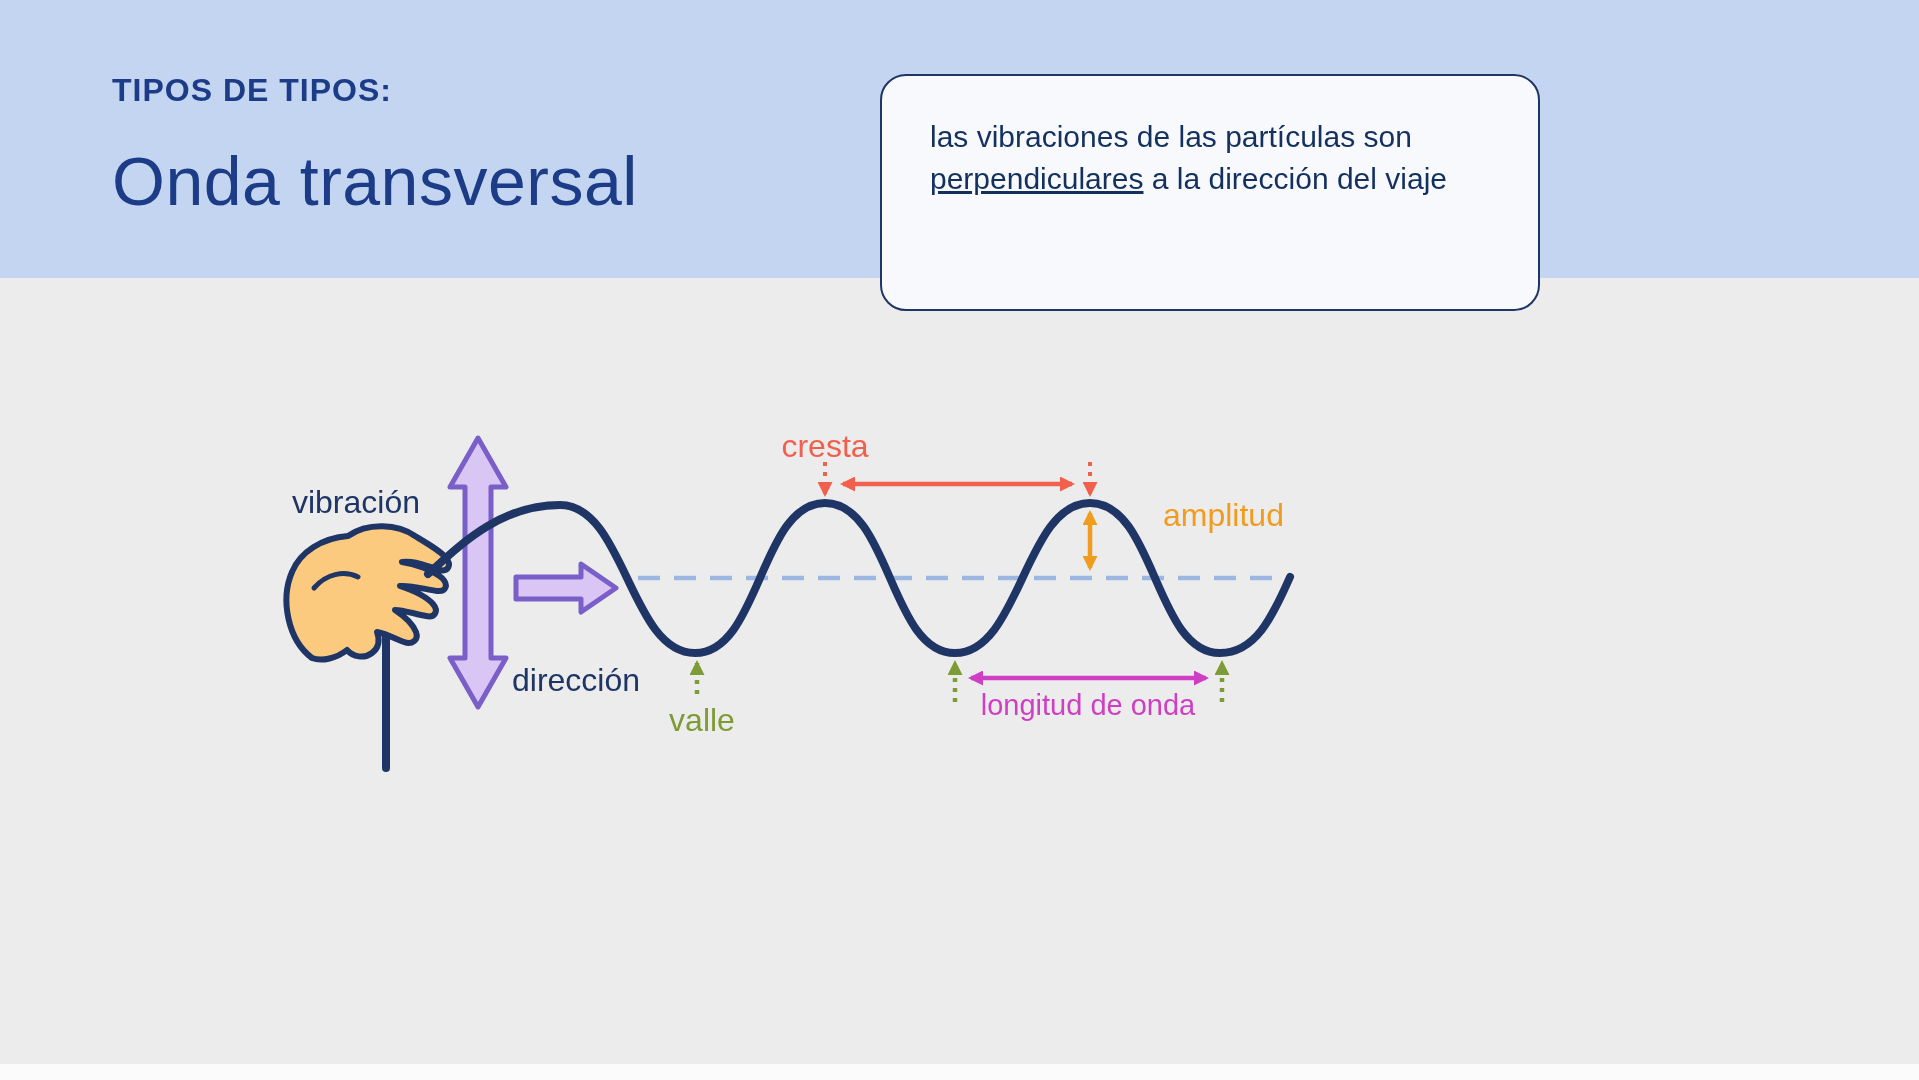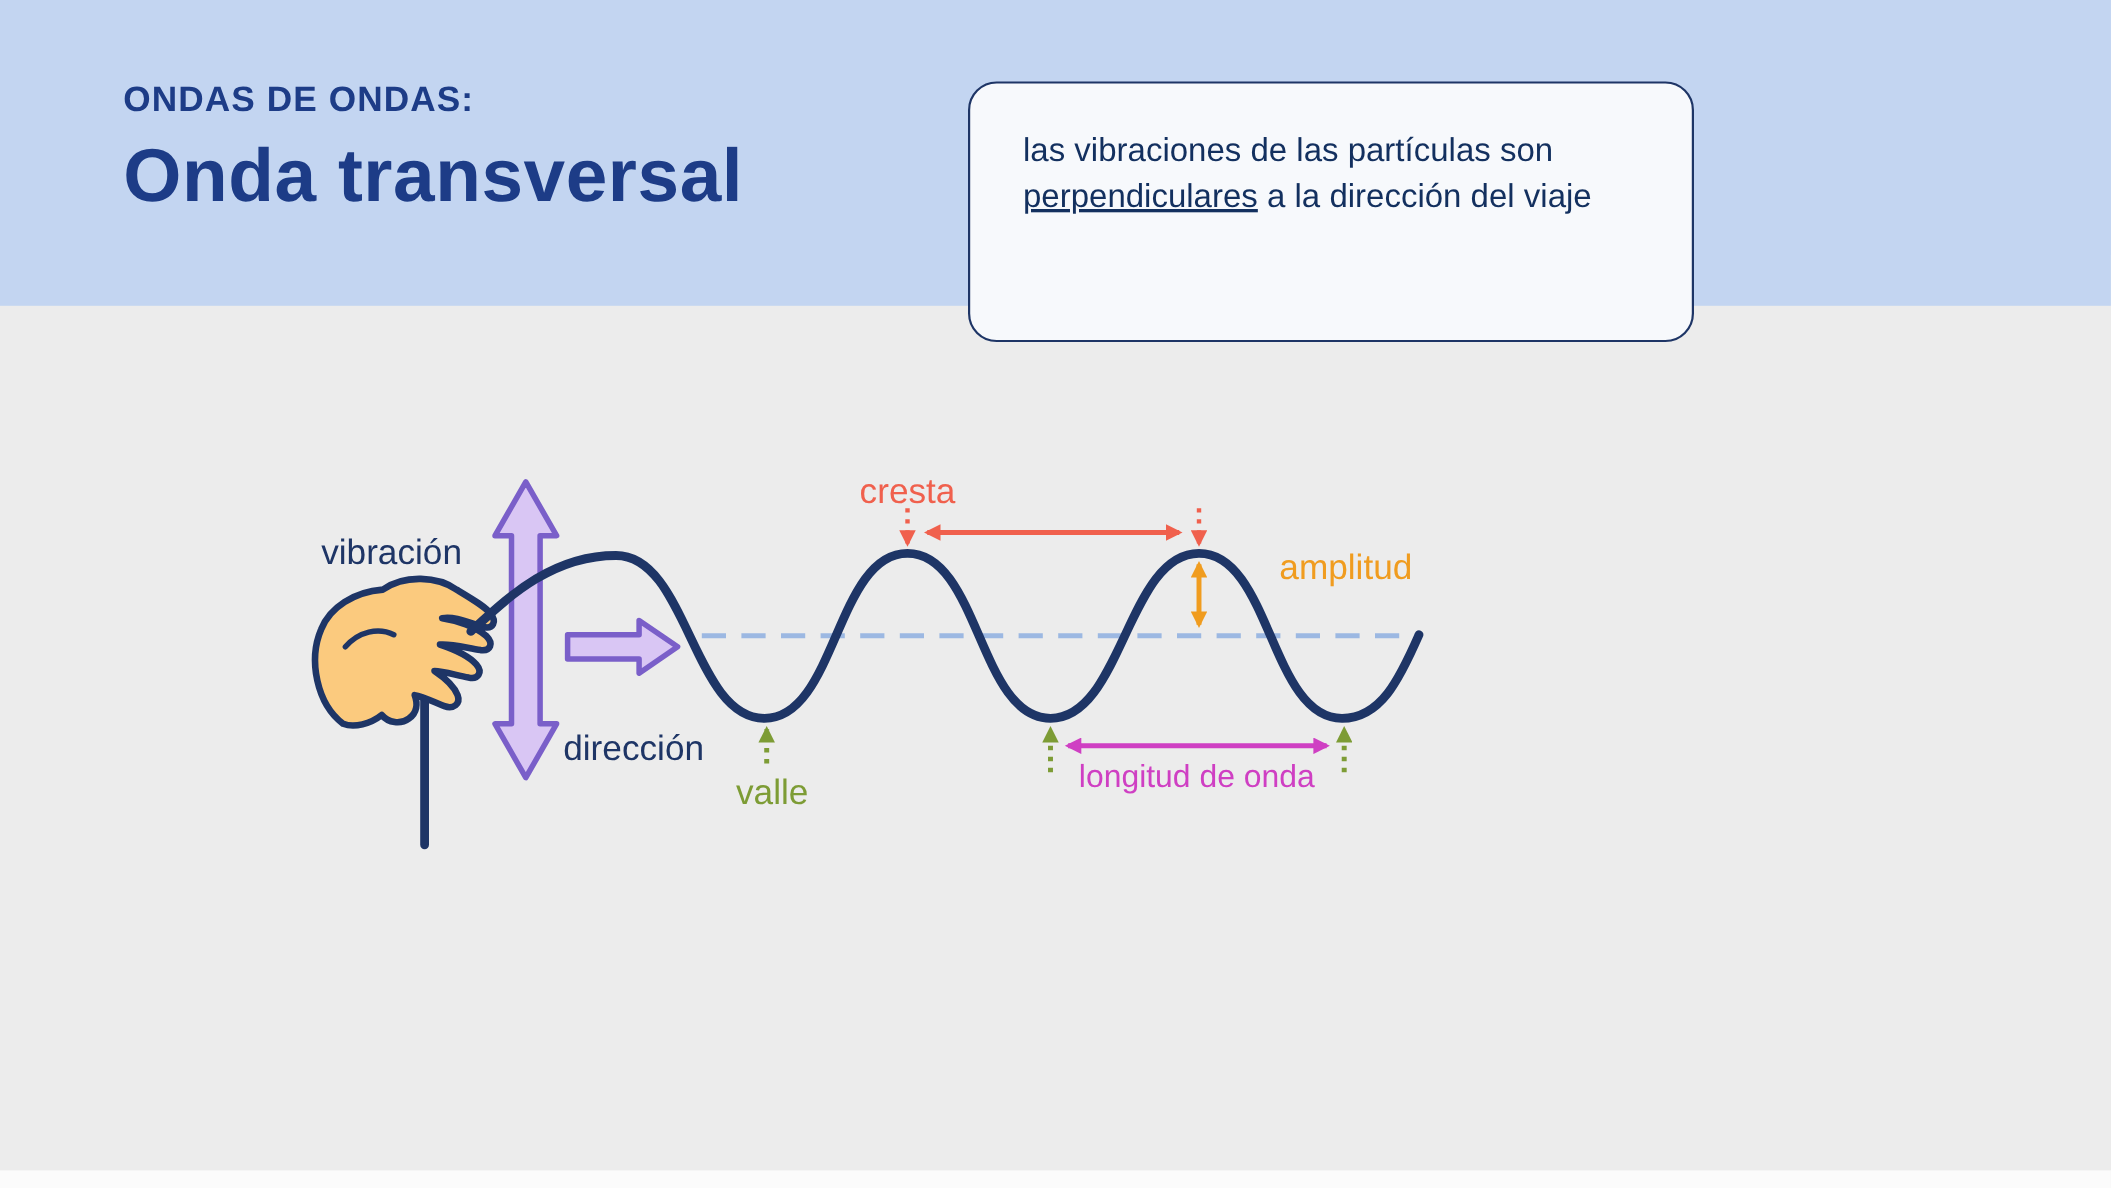--- a/index.html
+++ b/index.html
@@ -3,21 +3,21 @@
 <meta charset="utf-8">
 <style>
   * { box-sizing: border-box; }
   body { margin: 0; font-family: "Liberation Sans", sans-serif; background: #ececec; }
   .stage { position: relative; width: 1919px; height: 1080px; background: #ececec; overflow: hidden; }
 
   .header-band { position: absolute; top: 0; left: 0; width: 1919px; height: 278px; background: #c3d5f1; }
 
   .titles { position: absolute; left: 112px; top: 72px; color: #1d3c87; }
   .kicker { font-size: 32px; font-weight: bold; letter-spacing: 1px; }
-  .page-title { font-size: 68px; font-weight: bold; margin-top: 12px; letter-spacing: 0.5px; }
+  .page-title { font-size: 68px; font-weight: normal; margin-top: 33px; letter-spacing: 0.5px; }
 
   .note-card {
     position: absolute; left: 880px; top: 74px; width: 660px; height: 237px;
     background: #f7f9fc; border: 2px solid #1e3566; border-radius: 26px;
     padding: 40px 48px; color: #13305f; font-size: 30px; line-height: 1.4;
   }
   .note-card .underline { text-decoration: underline; }
 
   .bottom-strip { position: absolute; left: 0; bottom: 0; width: 1919px; height: 16px; background: #fbfbfb; }
 
@@ -27,21 +27,21 @@
   .lbl-small { font-size: 29px; }
 </style>
 </head>
 <body>
 
 <div class="stage">
 
   <div class="header-band"></div>
 
   <div class="titles">
-    <div class="kicker">ONDAS DE ONDAS:</div>
+    <div class="kicker">TIPOS DE TIPOS:</div>
     <div class="page-title">Onda transversal</div>
   </div>
 
   <div class="note-card">
     <span>las vibraciones de las partículas son </span><span class="underline">perpendiculares</span><span> a la dirección del viaje</span>
   </div>
 
   <svg class="diagram" width="1919" height="1080" viewBox="0 0 1919 1080" aria-hidden="true">
     <defs>
       <marker id="mRed" viewBox="0 0 10 10" refX="8" refY="5" markerWidth="16" markerHeight="15" markerUnits="userSpaceOnUse" orient="auto-start-reverse">

